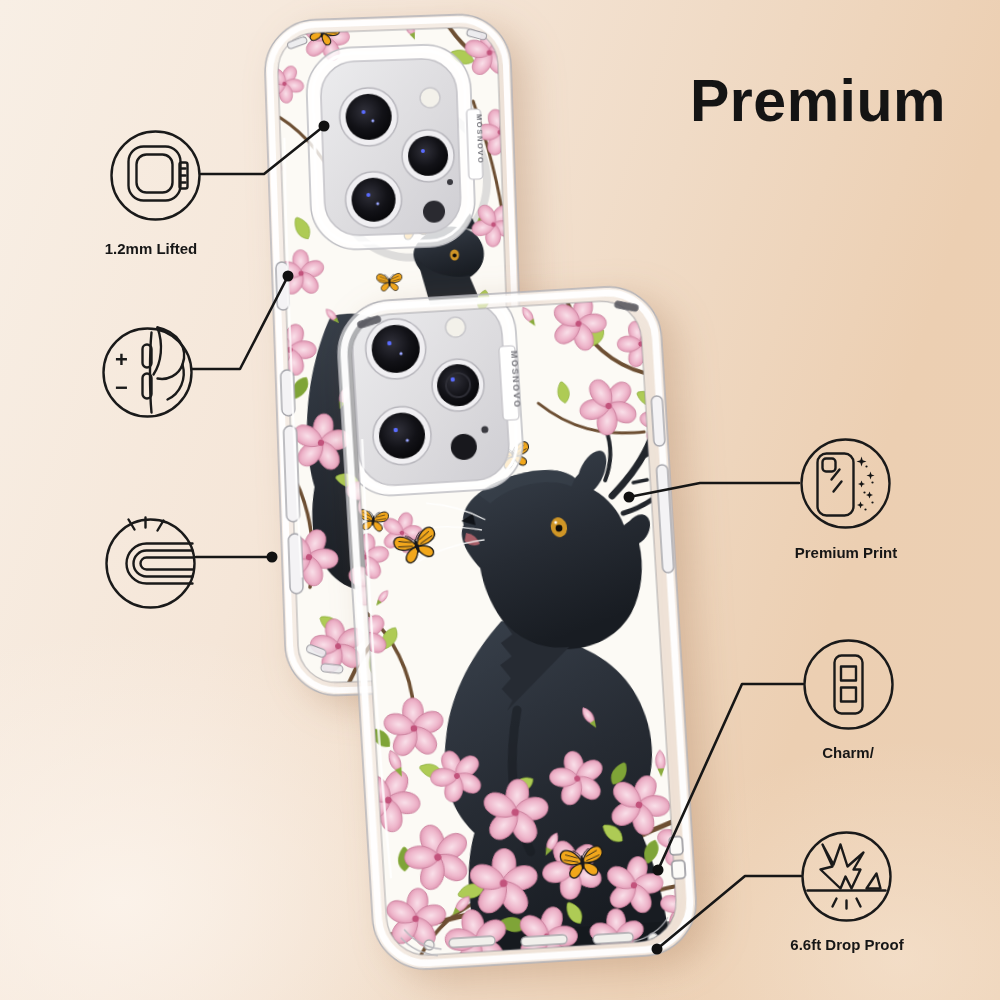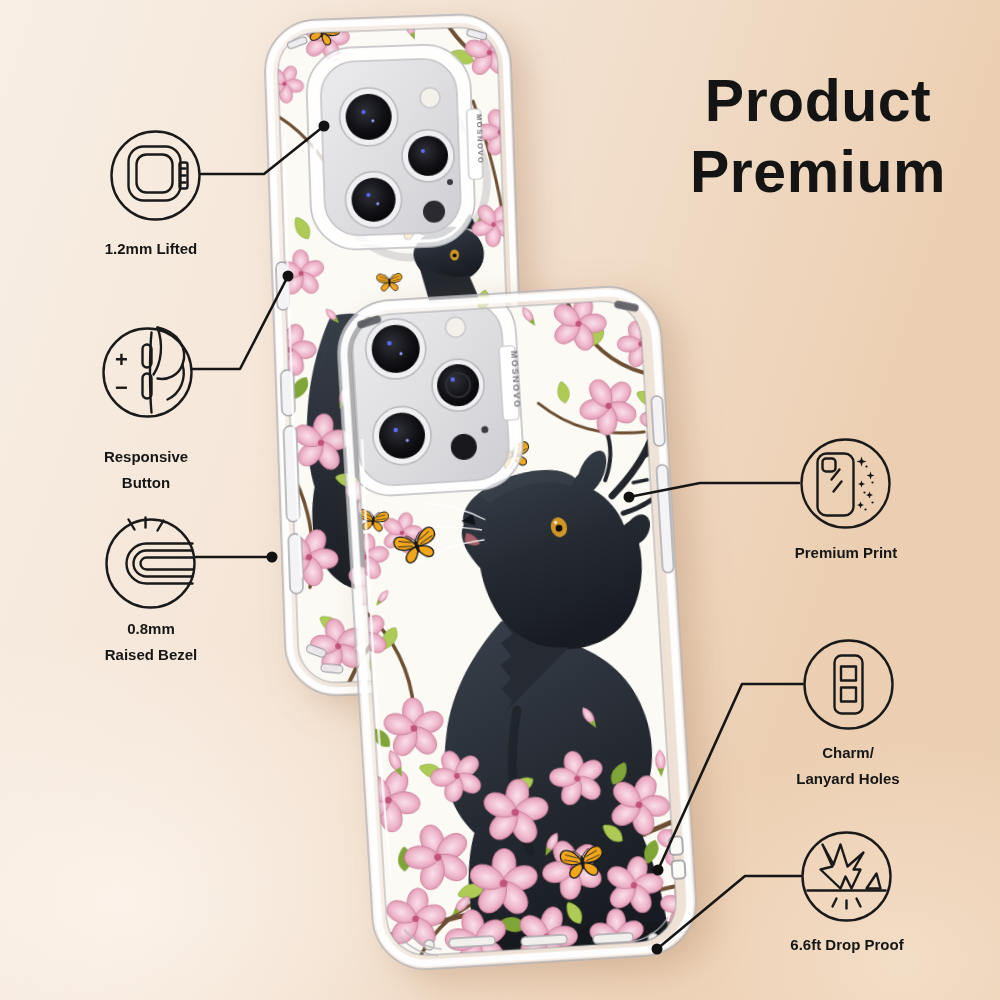--- a/index.html
+++ b/index.html
@@ -82,21 +82,20 @@
           <path d="M1,1 C10,1 17,8 13,13 C9,17 2,11 0,3 Z"></path>
         </g>
         <path d="M-4,-5 L-16,-10 M-4,-1 L-18,-5 M4,-5 L16,-10 M4,-1 L18,-5" stroke="#1a1a1a" stroke-width="0.8"></path>
         <ellipse rx="1.8" ry="7" fill="#17171a"></ellipse>
         <path d="M-1,-6 C-3,-10 -6,-12 -8,-13 M1,-6 C3,-10 6,-12 8,-13" stroke="#17171a" stroke-width="0.9" fill="none"></path>
       </g>
     </defs>
   </svg>
 
   <div class="abs" id="title">
-    <div>Product</div>
     <div>Premium</div>
   </div>
 
   <svg id="phone-back" class="abs phone" width="252" height="682" viewBox="0 0 252 682">
     <defs>
         <clipPath id="cpB">
           <rect x="16" y="16" width="220" height="650" rx="38"></rect>
         </clipPath>
       </defs>
     <rect x="3" y="3" width="246" height="676" rx="52" fill="rgba(255,255,255,0.55)" stroke="#b3b3b8" stroke-width="1.4"></rect>
@@ -454,32 +453,23 @@
       <path d="M-39,14 L39,14" class="icostroke" stroke-width="2.4"></path>
       <path d="M-24,-32 L-14,-10 L-26,-7 L-6,12 L-1,0 L5,12 L14,-7 L7,-7 L17,-24 L1,-10 L-6,-32 L-13,-12 Z" class="icostroke" stroke-width="2.2"></path>
       <path d="M20,12 L30,-3 L34,12 Z" class="icostroke" stroke-width="2.2"></path>
       <path d="M-10,22 L-14,30 M0,24 L0,32 M10,22 L14,30" class="icostroke" stroke-width="2.2"></path>
     </svg>
   </div>
 
   <div class="flabel" style="left:40px;top:236px">
     <div>1.2mm Lifted</div>
   </div>
-  <div class="flabel" style="left:35px;top:444px">
-    <div>Responsive</div>
-    <div>Button</div>
-  </div>
-  <div class="flabel" style="left:40px;top:616px">
-    <div>0.8mm</div>
-    <div>Raised Bezel</div>
-  </div>
   <div class="flabel" style="left:735px;top:540px">
     <div>Premium Print</div>
   </div>
   <div class="flabel" style="left:737px;top:740px">
     <div>Charm/</div>
-    <div>Lanyard Holes</div>
   </div>
   <div class="flabel" style="left:736px;top:932px">
     <div>6.6ft Drop Proof</div>
   </div>
 
 </div>
 
 </body></html>

